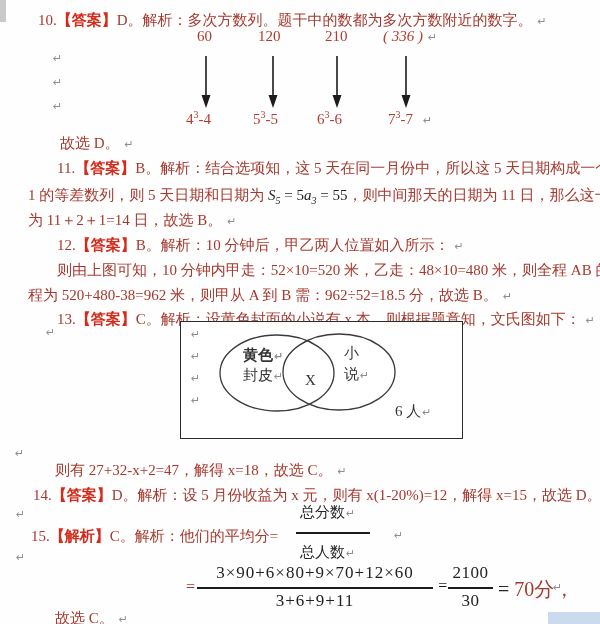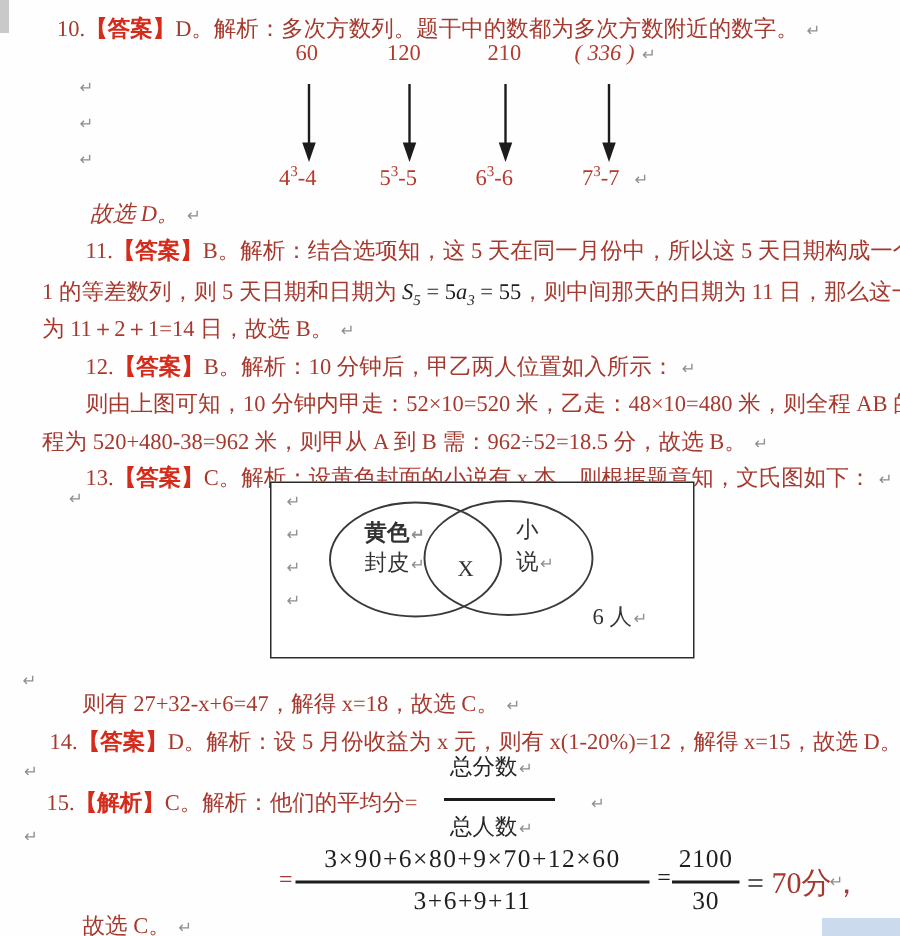--- a/index.html
+++ b/index.html
@@ -58,21 +58,21 @@
   <svg class="arrow" style="left:399px;top:56px;" width="14" height="52">
       <line x1="7" y1="0" x2="7" y2="40" stroke="#1c1c1c" stroke-width="1.6"></line>
       <polygon points="2.5,39 11.5,39 7,52" fill="#1c1c1c"></polygon>
     </svg>
 
   <span class="t seq" style="left:186px;top:110px;"><span>4</span><sup>3</sup><span>-4</span></span>
   <span class="t seq" style="left:253px;top:110px;"><span>5</span><sup>3</sup><span>-5</span></span>
   <span class="t seq" style="left:317px;top:110px;"><span>6</span><sup>3</sup><span>-6</span></span>
   <span class="t seq" style="left:388px;top:110px;"><span>7</span><sup>3</sup><span>-7</span><span class="p inl" style="margin-left:10px;">↵</span></span>
 
-  <div class="t" style="left:60px;top:134px;font-style:italic;">
+  <div class="t" style="left:60px;top:134px;">
     <span>故选 D。</span><span class="p inl">↵</span>
   </div>
 
   <div class="t" style="left:57px;top:159px;">
     <span>11.</span><span class="tag">【答案】</span><span>B。解析：结合选项知，这 5 天在同一月份中，所以这 5 天日期构成一个公差为</span>
   </div>
   <div class="t" style="left:28px;top:186px;">
     <span>1 的等差数列，则 5 天日期和日期为 </span><span class="mathit"><span>S</span><sub>5</sub><span class="mathrm"> = 5</span><span>a</span><sub>3</sub><span class="mathrm"> = 55</span></span><span>，则中间那天的日期为 11 日，那么这一天</span>
   </div>
   <div class="t" style="left:28px;top:211px;">
@@ -108,21 +108,21 @@
     <span class="vtxt" style="left:62px;top:44px;"><span>封皮</span><span class="p inl" style="margin-left:1px;">↵</span></span>
     <span class="vtxt" style="left:124px;top:50px;">X</span>
     <span class="vtxt" style="left:163px;top:22px;">小</span>
     <span class="vtxt" style="left:163px;top:43px;"><span>说</span><span class="p inl" style="margin-left:1px;">↵</span></span>
     <span class="vtxt" style="left:214px;top:80px;"><span>6 人</span><span class="p inl" style="margin-left:1px;">↵</span></span>
   </div>
 
   <span class="p abs" style="left:15px;top:447px;">↵</span>
 
   <div class="t" style="left:55px;top:461px;">
-    <span>则有 27+32-x+6=47，解得 x=18，故选 C。</span><span class="p inl">↵</span>
+    <span>则有 27+32-x+2=47，解得 x=18，故选 C。</span><span class="p inl">↵</span>
   </div>
 
   <div class="t" style="left:33px;top:486px;">
     <span>14.</span><span class="tag">【答案】</span><span>D。解析：设 5 月份收益为 x 元，则有 x(1-20%)=12，解得 x=15，故选 D。</span>
   </div>
 
   <span class="p abs" style="left:16px;top:508px;">↵</span>
   <span class="t blk" style="left:300px;top:503px;"><span>总分数</span><span class="p inl" style="margin-left:1px;">↵</span></span>
 
   <div class="t" style="left:31px;top:527px;">

